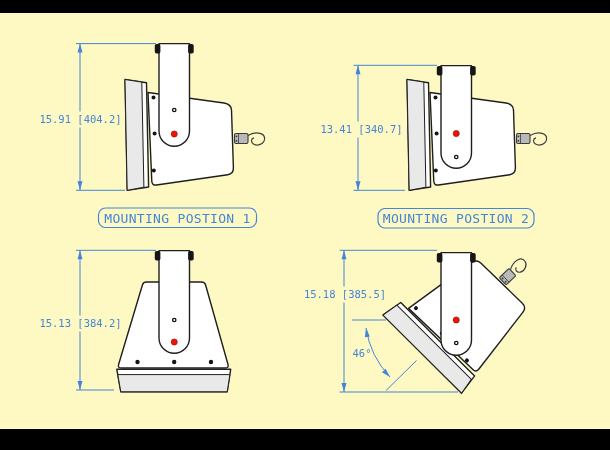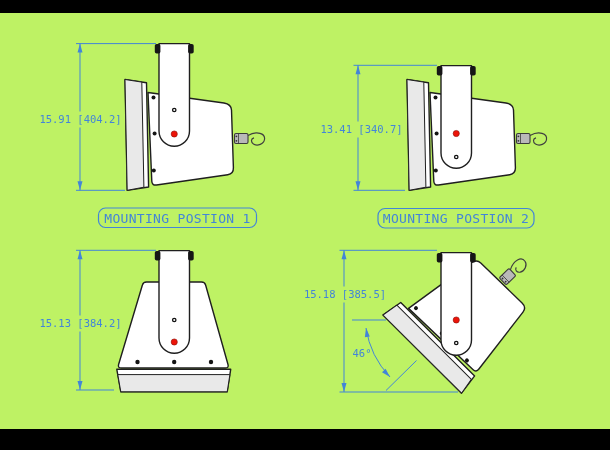--- a/index.html
+++ b/index.html
@@ -1,16 +1,16 @@
 <!DOCTYPE html>
 <html><head>
 <meta charset="utf-8">
 <style>
   html,body{margin:0;padding:0;background:#555;}
-  .page{position:relative;width:610px;height:450px;background:#bef264;overflow:hidden;
+  .page{position:relative;width:610px;height:450px;background:#fef9c3;overflow:hidden;
         font-family:"DejaVu Sans Mono", monospace;}
   svg{display:block}
   .dim-text{font-family:"DejaVu Sans Mono", monospace;font-size:10.5px;fill:#4385d8;}
   .caption-text{font-family:"DejaVu Sans Mono", monospace;font-size:13px;letter-spacing:0.3px;fill:#4385d8;}
   .angle-text{font-family:"DejaVu Sans Mono", monospace;font-size:10.5px;fill:#4385d8;}
   .dimline{stroke:#4385d8;stroke-width:1;fill:none;}
   .extline{stroke:#4385d8;stroke-width:1;fill:none;}
   .capbox{stroke:#4385d8;stroke-width:1.2;fill:none;}
   .outline{stroke:#1f1f1f;stroke-width:1.4;fill:#ffffff;stroke-linejoin:round;}
   .grayfill{stroke:#1f1f1f;stroke-width:1;fill:#e9e9e9;stroke-linejoin:round;}

